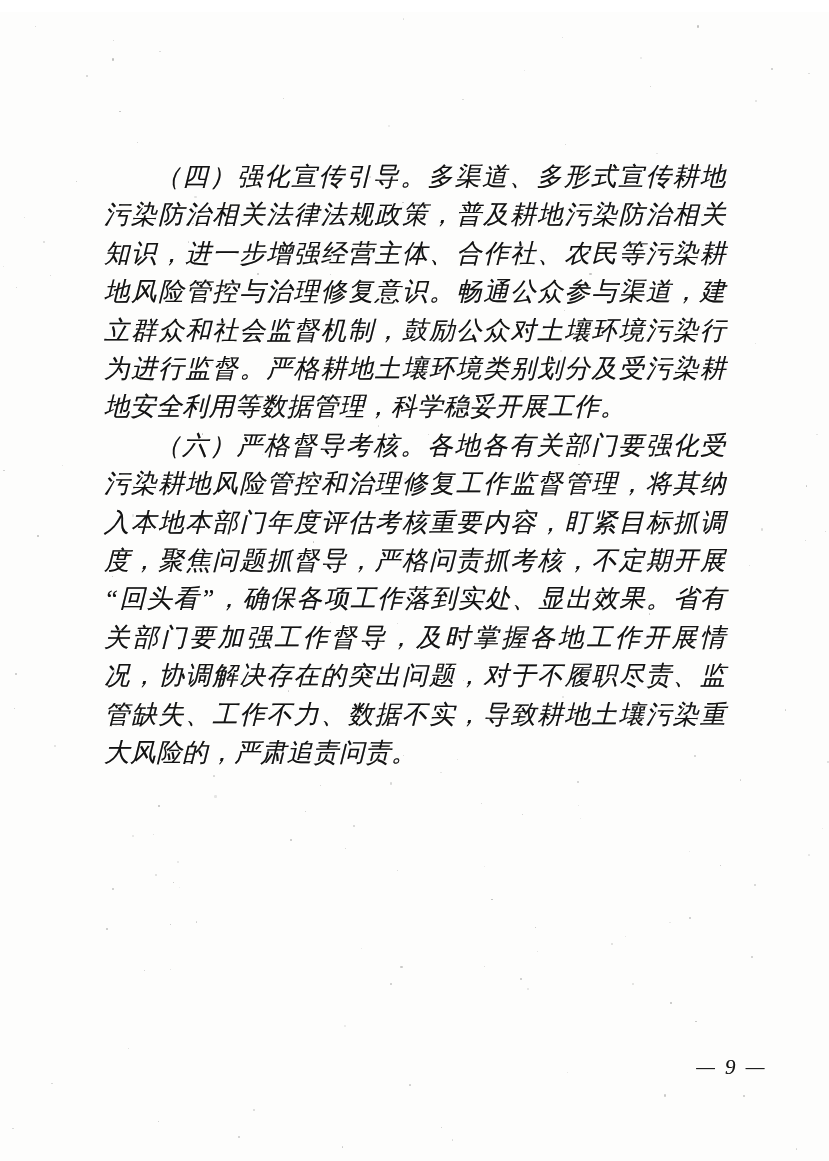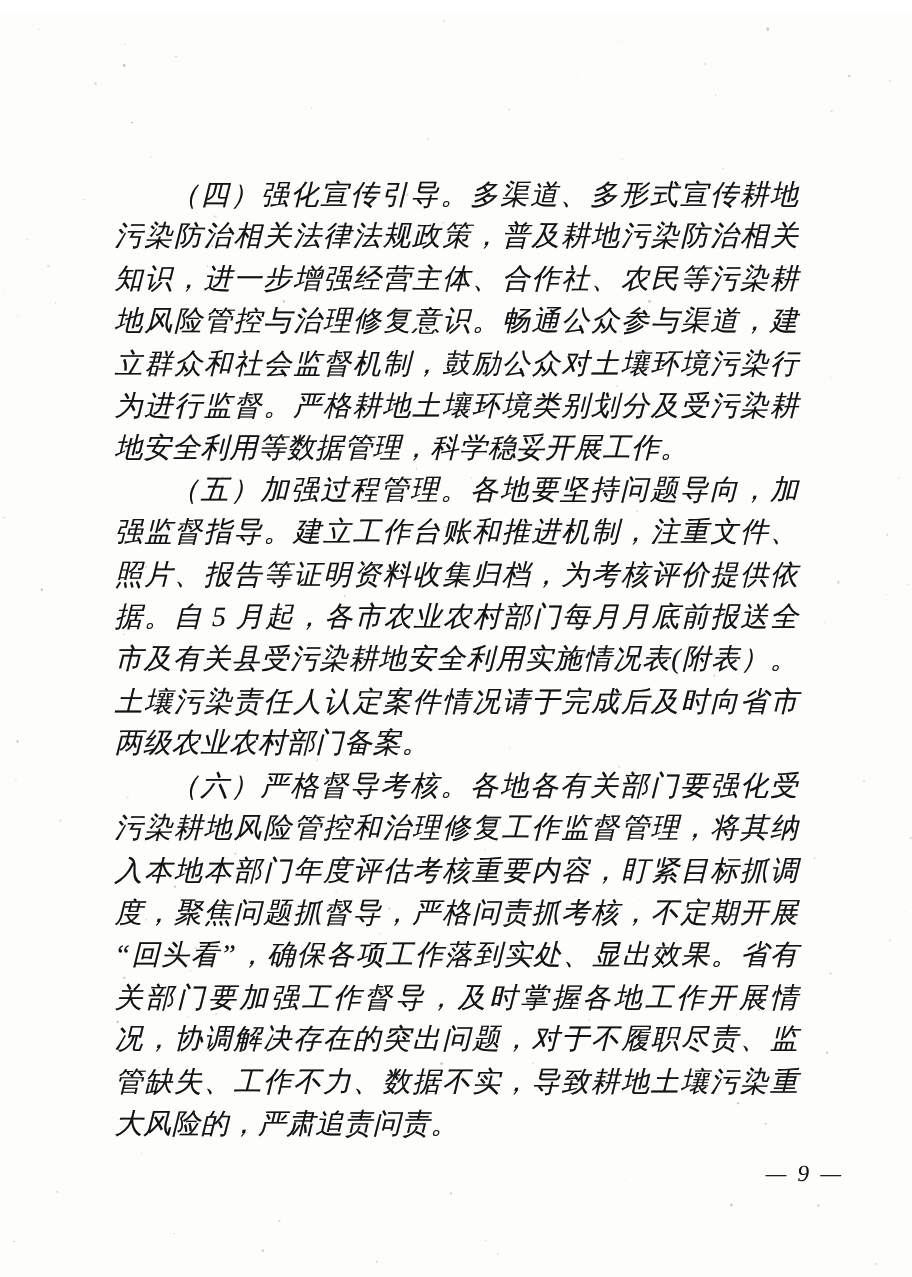--- a/index.html
+++ b/index.html
@@ -261,20 +261,19 @@
       <span class="speck" style="width: 2.15px; height: 2.15px; left: 113px; top: 657.7px; opacity: 0.52;"></span>
       <span class="speck" style="width: 1.5px; height: 1.5px; left: 177.2px; top: 698.6px; opacity: 0.37;"></span>
       <span class="speck" style="width: 1.72px; height: 1.72px; left: 408.9px; top: 1071.9px; opacity: 0.53;"></span>
       <span class="speck" style="width: 1.68px; height: 1.68px; left: 808.1px; top: 841.9px; opacity: 0.27;"></span>
       <span class="speck" style="width: 1.95px; height: 1.95px; left: 795.5px; top: 1136px; opacity: 0.48;"></span>
       <span class="speck" style="width: 1.8px; height: 1.8px; left: 187.5px; top: 229.3px; opacity: 0.49;"></span>
     </div>
 
   <div class="doc-body">
     <p class="para">（四）强化宣传引导。多渠道、多形式宣传耕地污染防治相关法律法规政策，普及耕地污染防治相关知识，进一步增强经营主体、合作社、农民等污染耕地风险管控与治理修复意识。畅通公众参与渠道，建立群众和社会监督机制，鼓励公众对土壤环境污染行为进行监督。严格耕地土壤环境类别划分及受污染耕地安全利用等数据管理，科学稳妥开展工作。</p>
-    <p class="para">（五）加强过程管理。各地要坚持问题导向，加强监督指导。建立工作台账和推进机制，注重文件、照片、报告等证明资料收集归档，为考核评价提供依据。自 5 月起，各市农业农村部门每月月底前报送全市及有关县受污染耕地安全利用实施情况表(附表）。土壤污染责任人认定案件情况请于完成后及时向省市两级农业农村部门备案。</p>
     <p class="para">（六）严格督导考核。各地各有关部门要强化受污染耕地风险管控和治理修复工作监督管理，将其纳入本地本部门年度评估考核重要内容，盯紧目标抓调度，聚焦问题抓督导，严格问责抓考核，不定期开展“回头看”，确保各项工作落到实处、显出效果。省有关部门要加强工作督导，及时掌握各地工作开展情况，协调解决存在的突出问题，对于不履职尽责、监管缺失、工作不力、数据不实，导致耕地土壤污染重大风险的，严肃追责问责。</p>
   </div>
 
 
   <div class="page-number">— 9 —</div>
 
 </div>
 
 </body></html>

